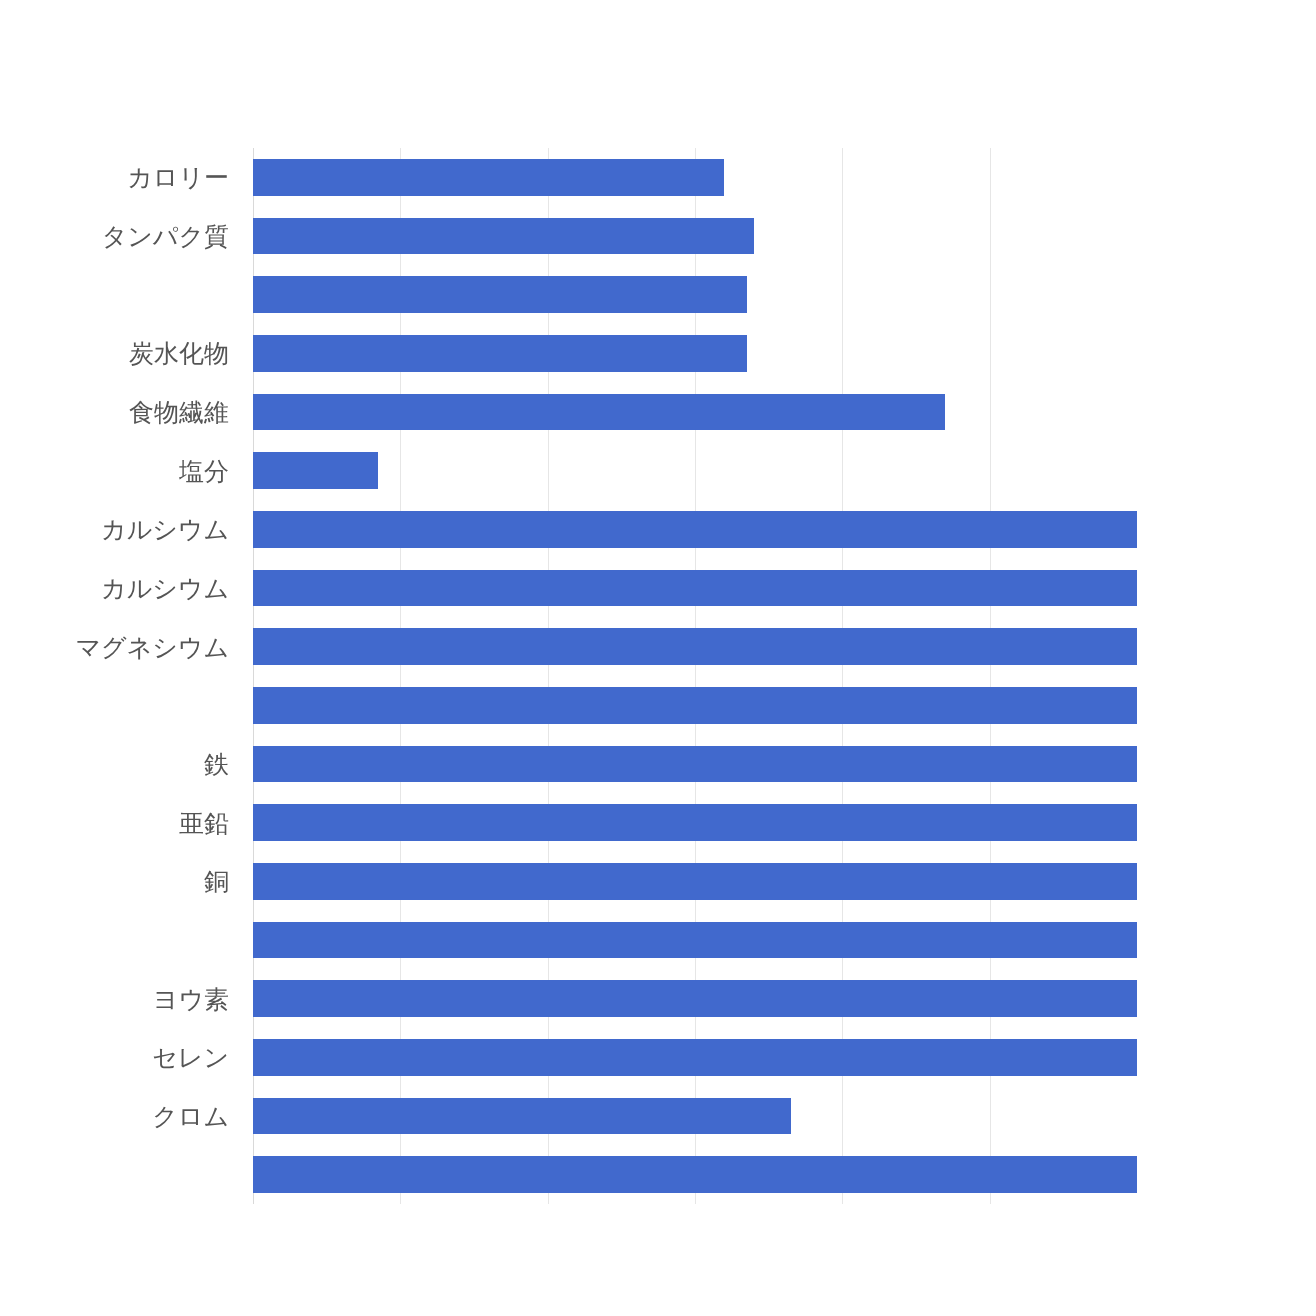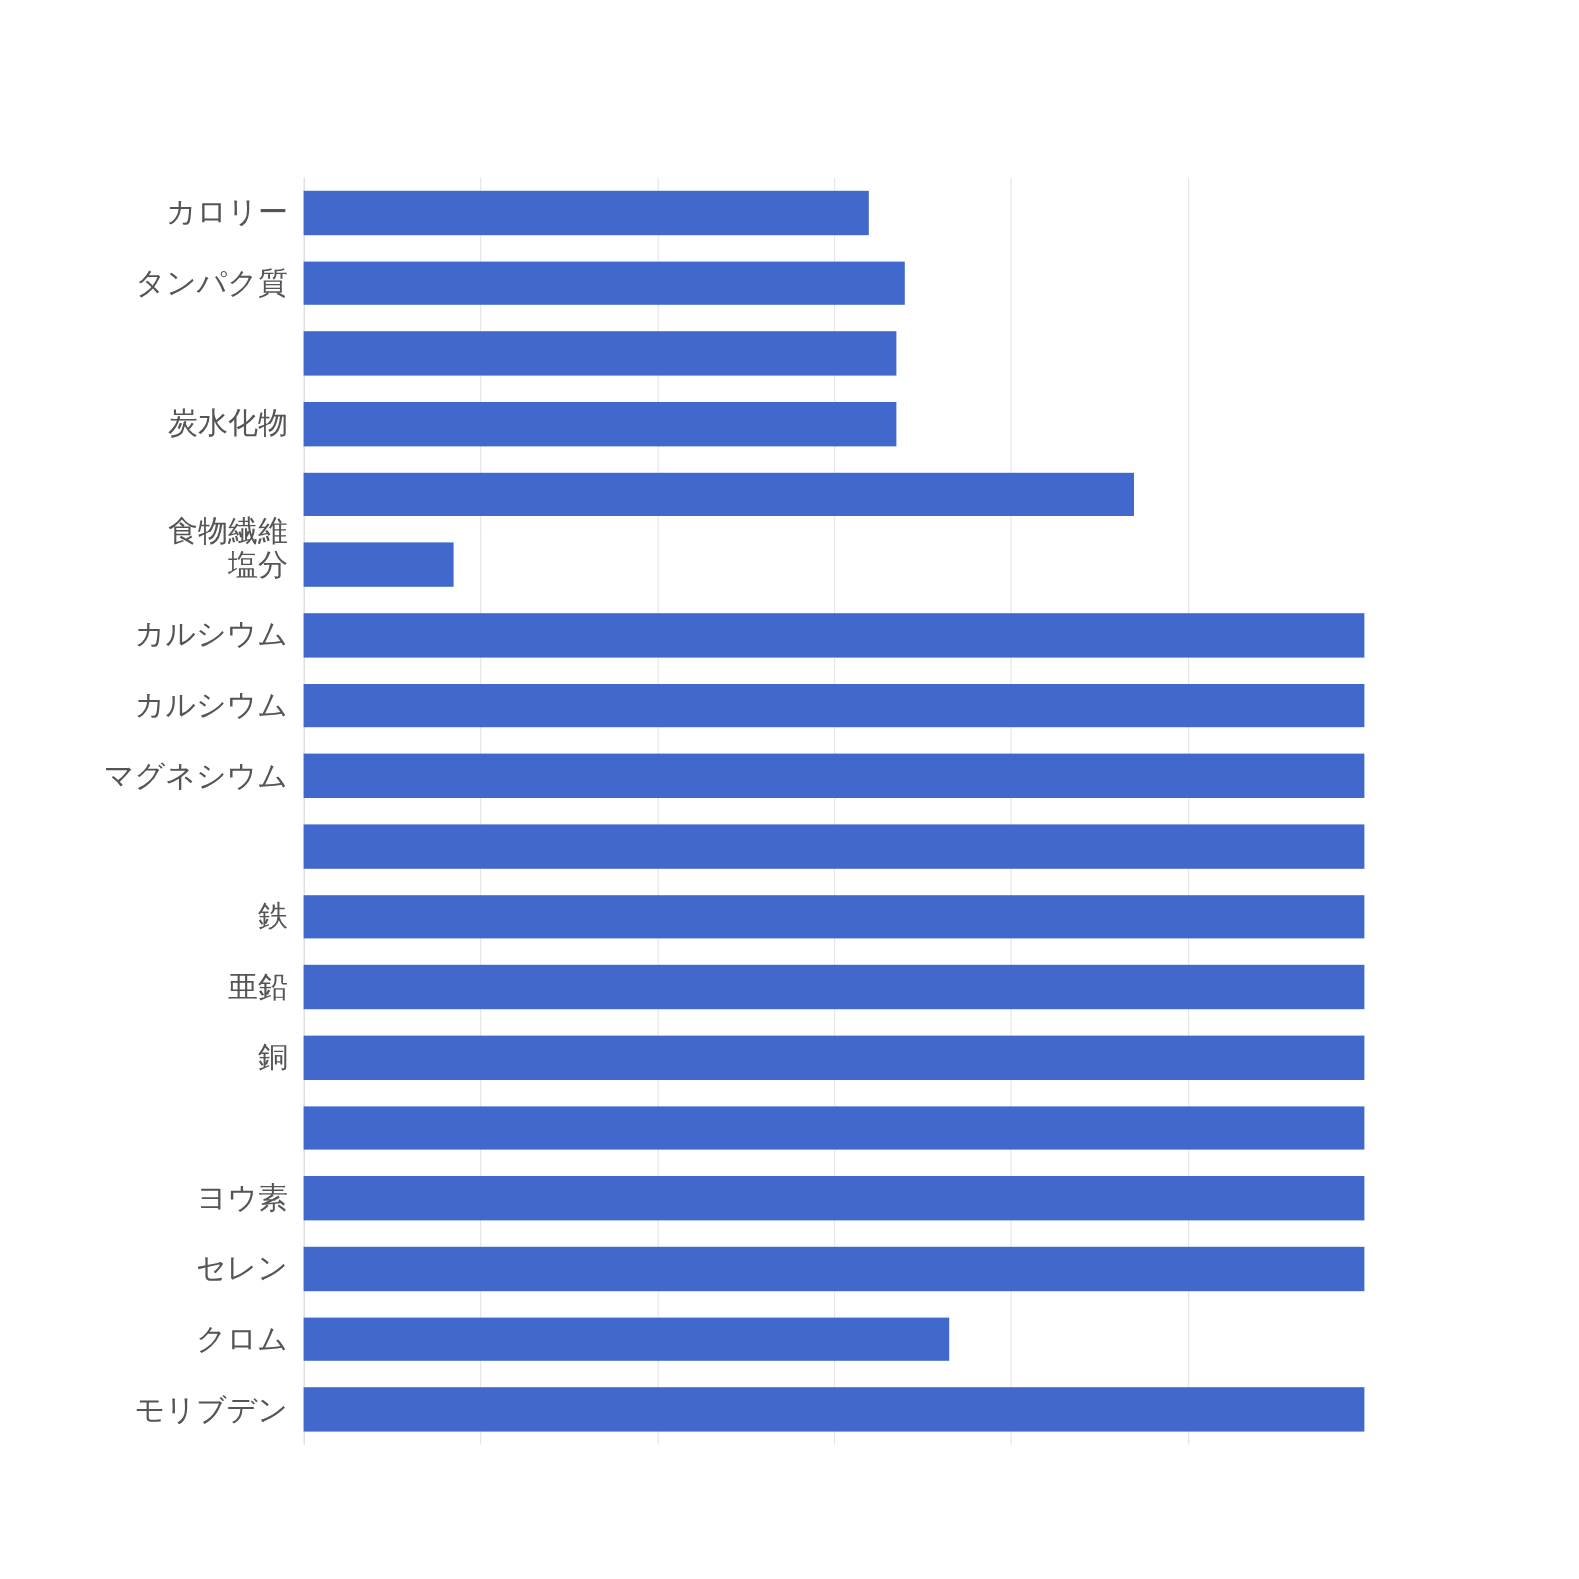--- a/index.html
+++ b/index.html
@@ -59,21 +59,21 @@
   }
   .bar {
     position: absolute;
     left: 0;
     top: 0;
     bottom: 0;
     background: #4169cd;
   }
   .labels {
     position: absolute;
-    left: 13px;
+    left: 2px;
     top: 148px;
     width: 243px;
     height: 1056px;
   }
   .cat-label {
     position: absolute;
     right: 0;
     width: 243px;
     text-align: right;
     color: #555555;
@@ -86,32 +86,31 @@
 </style>
 </head>
 <body>
 
 <div id="chart-root">
 
   <div class="labels">
       <div class="cat-label" style="top: 14.3333px;">カロリー</div>
       <div class="cat-label" style="top: 73px;">タンパク質</div>
       <div class="cat-label" style="top: 190.333px; margin-left: 23px;">炭水化物</div>
-      <div class="cat-label" style="top: 249px; margin-top: 31px;">食物繊維</div>
+      <div class="cat-label" style="top: 249px;">食物繊維</div>
       <div class="cat-label" style="top: 307.667px;">塩分</div>
       <div class="cat-label" style="top: 366.333px;">カルシウム</div>
       <div class="cat-label" style="top: 425px;">カルシウム</div>
       <div class="cat-label" style="top: 483.667px;">マグネシウム</div>
       <div class="cat-label" style="top: 601px;">鉄</div>
       <div class="cat-label" style="top: 659.667px;">亜鉛</div>
       <div class="cat-label" style="top: 718.333px;">銅</div>
       <div class="cat-label" style="top: 835.667px;">ヨウ素</div>
       <div class="cat-label" style="top: 894.333px;">セレン</div>
       <div class="cat-label" style="top: 953px;">クロム</div>
-      <div class="cat-label" style="top: 1011.67px;">モリブデン</div>
     </div>
 
   <div class="plot-wrap">
     <div class="gridlines">
         <div class="gridline axis-line" style="left: 0px;"></div>
         <div class="gridline" style="left: 147.333px;"></div>
         <div class="gridline" style="left: 294.667px;"></div>
         <div class="gridline" style="left: 442px;"></div>
         <div class="gridline" style="left: 589.333px;"></div>
         <div class="gridline" style="left: 736.667px;"></div>

